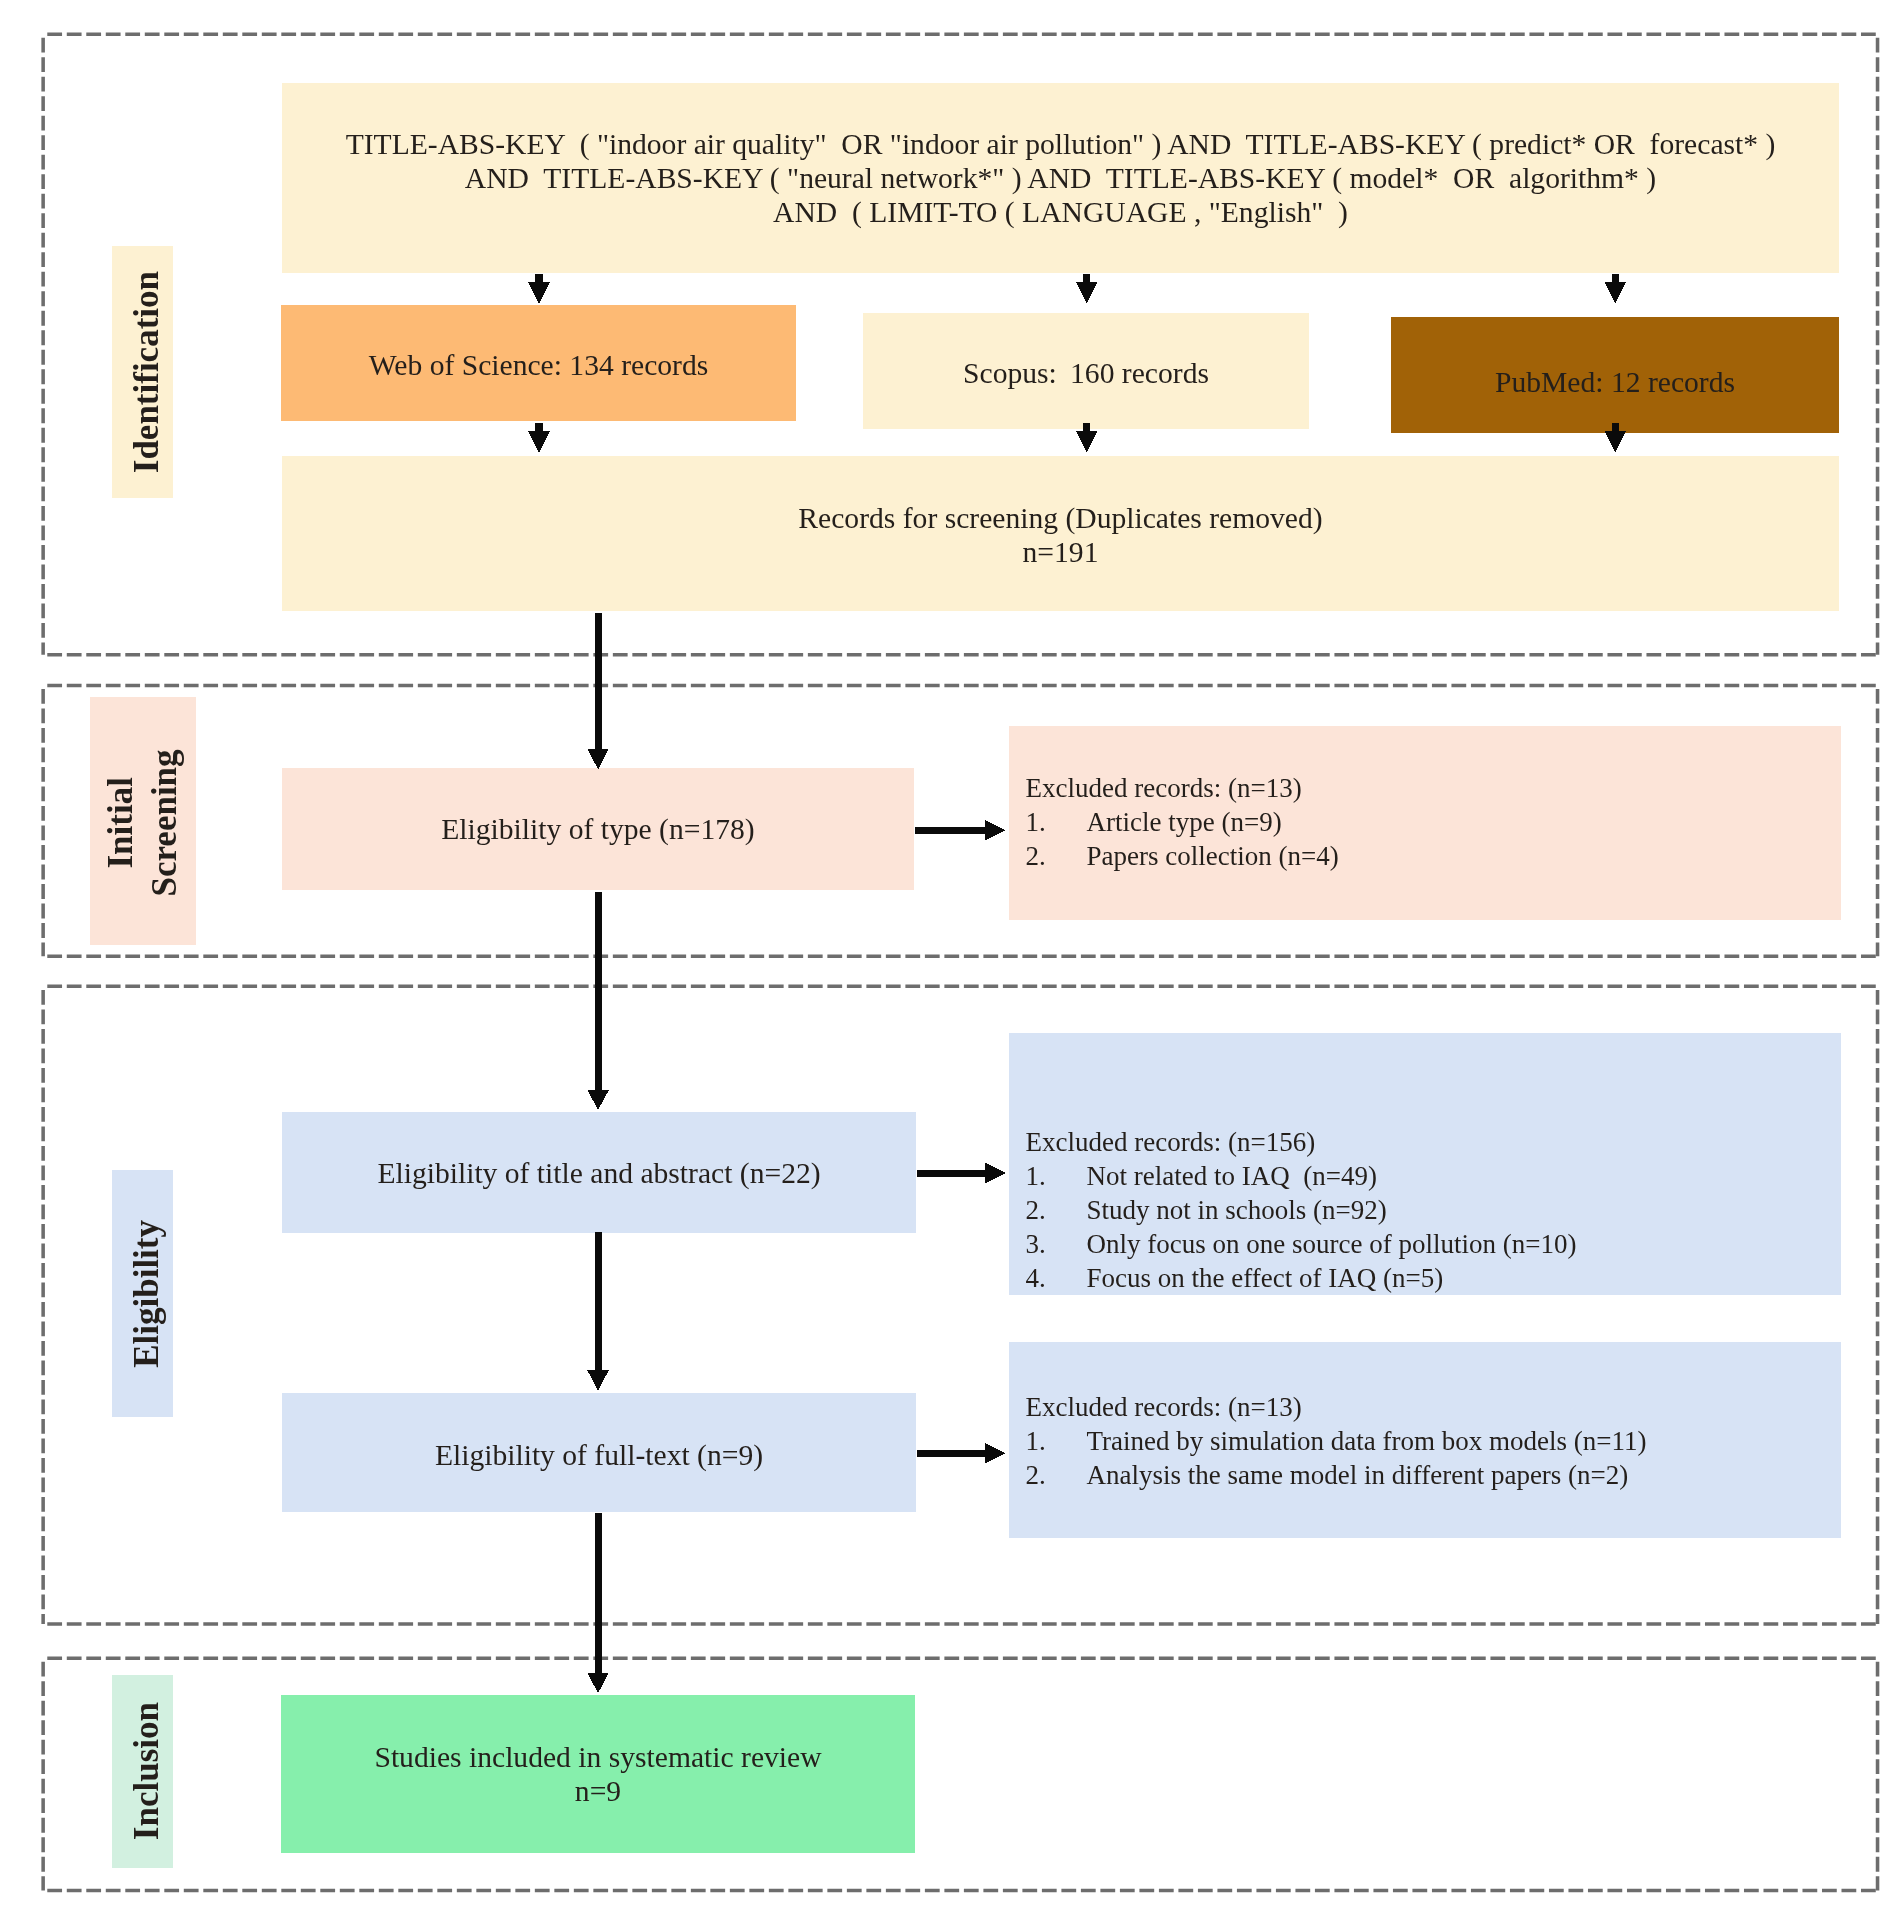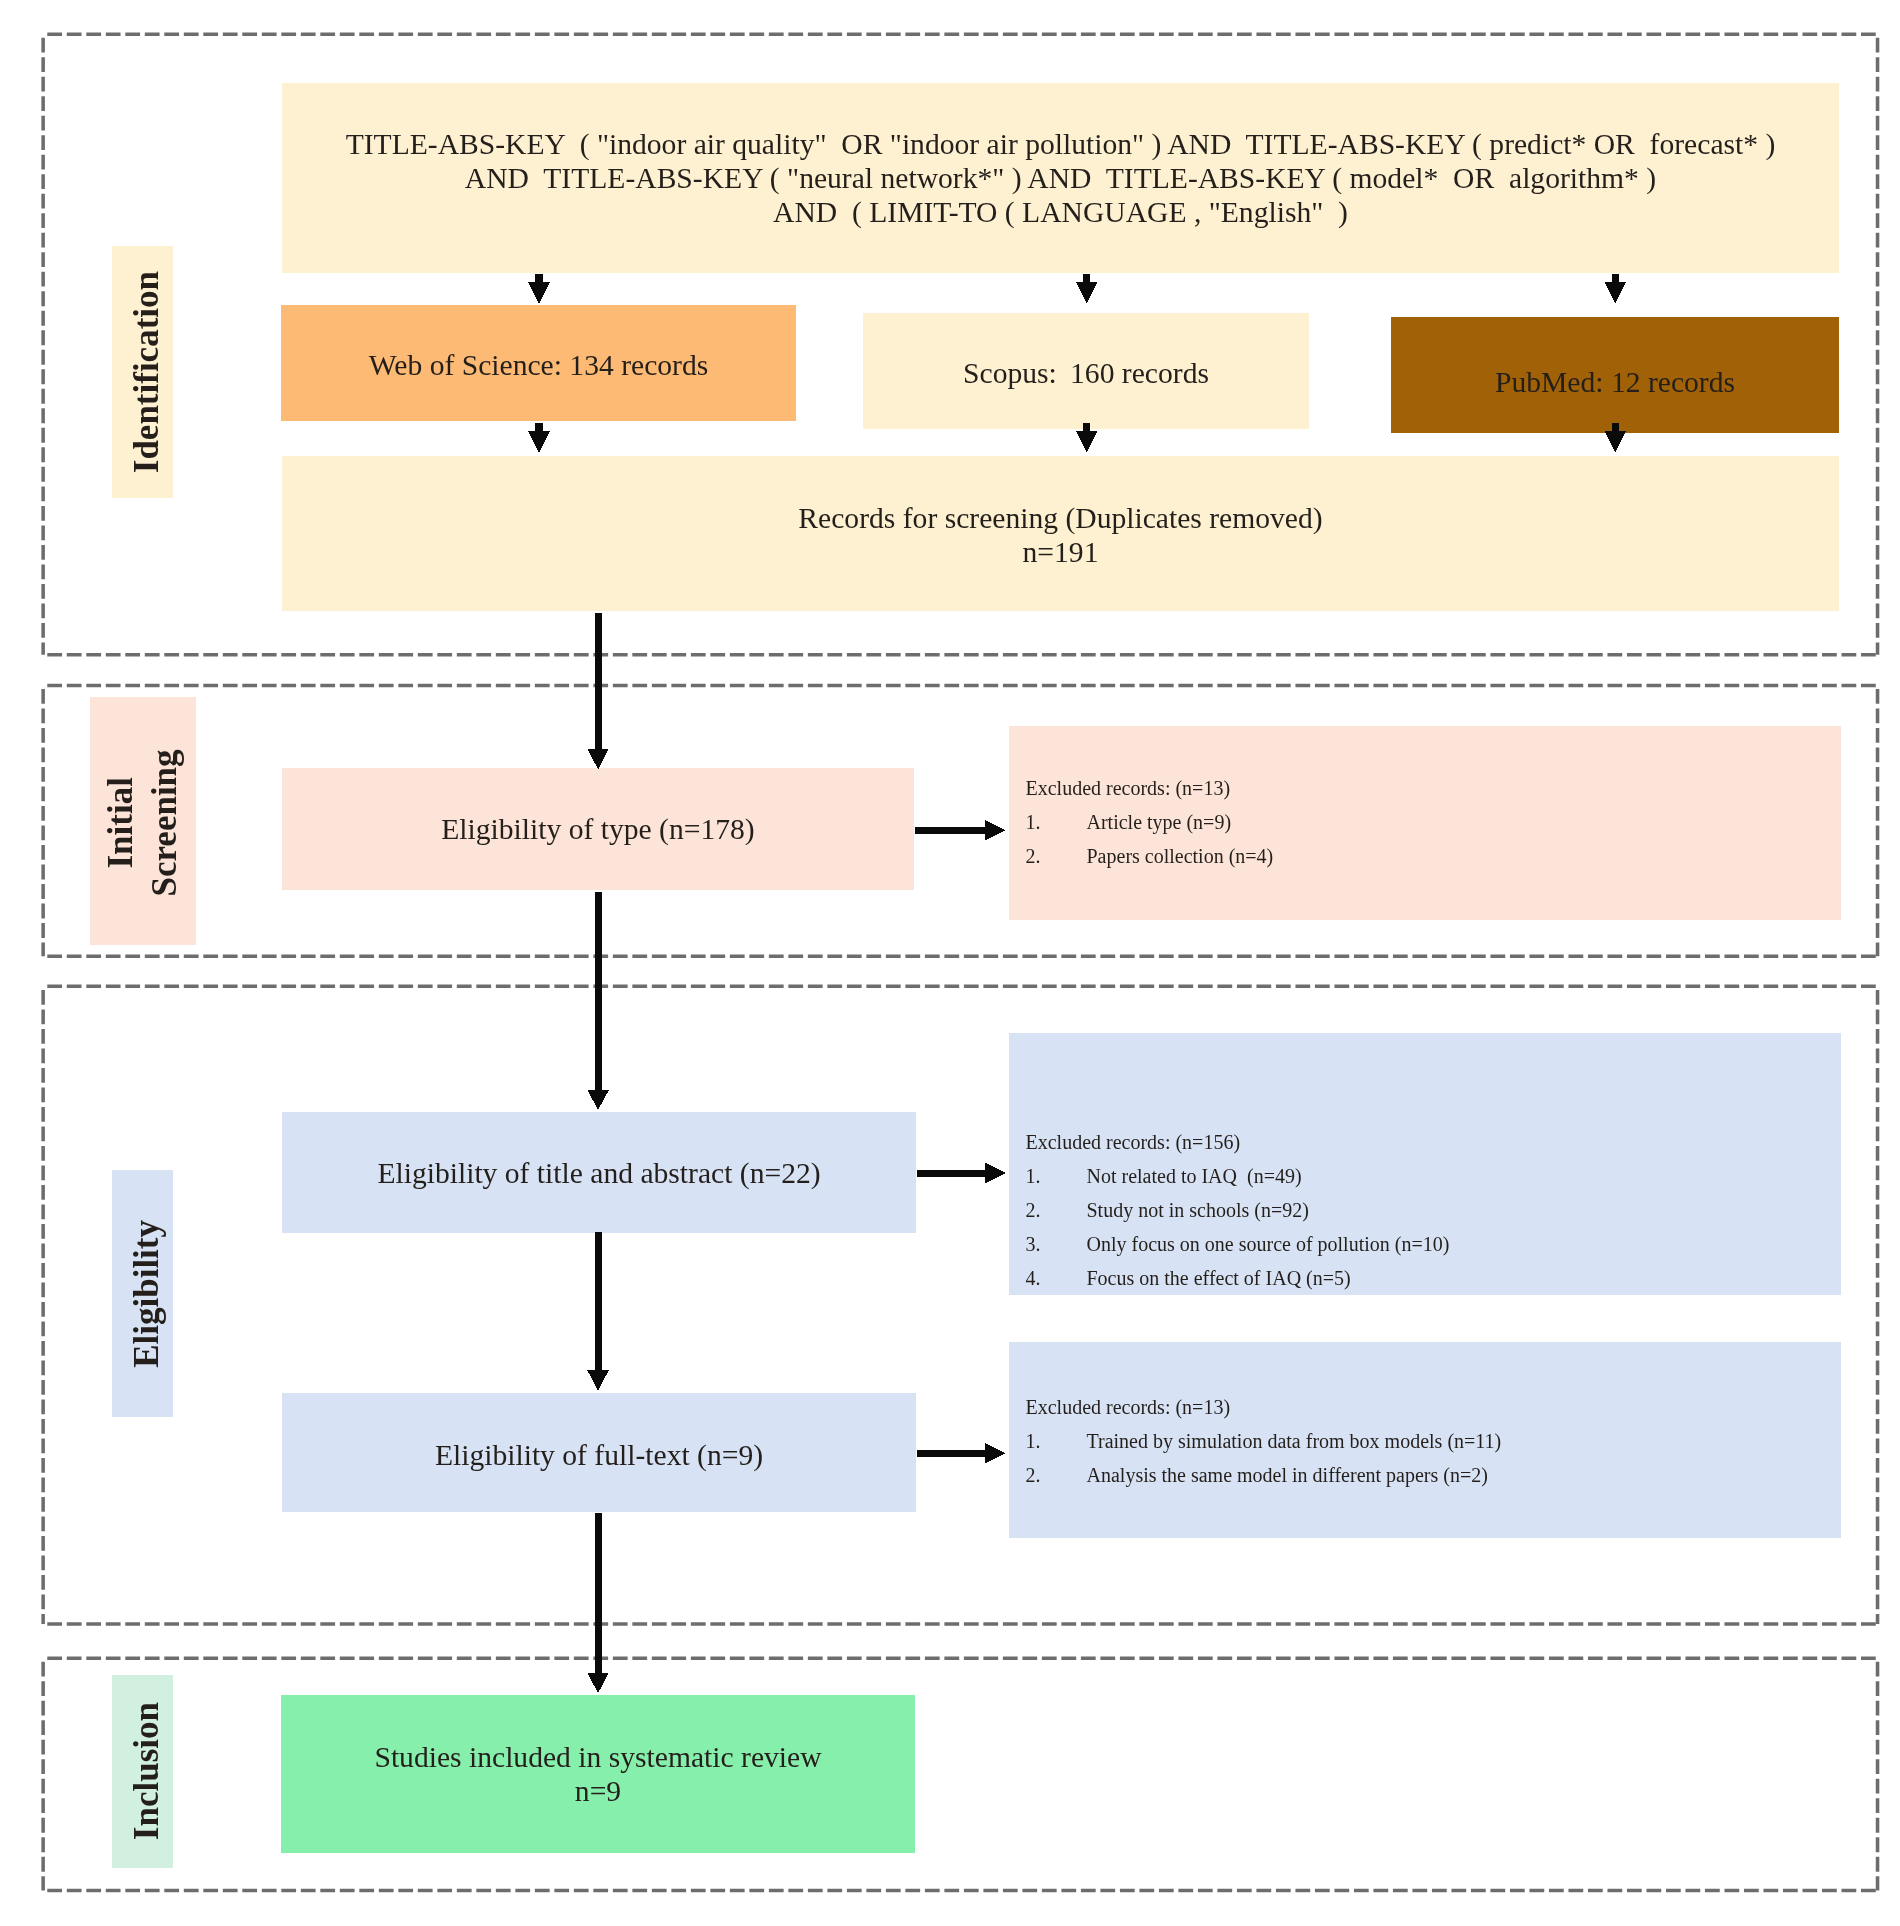--- a/index.html
+++ b/index.html
@@ -9,21 +9,21 @@
   #stage{position:relative;width:1900px;height:1926px;overflow:hidden;background:#fff;}
 
   .vlabel{position:absolute;box-sizing:border-box;display:flex;align-items:center;justify-content:center;}
   .vlabel > span{display:block;writing-mode:vertical-rl;transform:rotate(180deg) translateX(-3.5px);
       font-weight:bold;font-size:35px;line-height:1.02;text-align:center;letter-spacing:0px;}
 
   .box{position:absolute;box-sizing:border-box;display:flex;align-items:center;justify-content:center;}
   .ctr{width:100%;text-align:center;font-size:29.6px;line-height:34px;}
   .ctr>div{white-space:pre;}
   .lrow>span{white-space:pre;}
-  .lft{width:100%;text-align:left;font-size:20px;line-height:34px;}
+  .lft{width:100%;text-align:left;font-size:27px;line-height:34px;}
   .pre{white-space:pre;}
 
   .lst{display:block;margin:0;padding:0;}
   .lrow{display:flex;align-items:baseline;}
   .lnum{flex:0 0 auto;width:61px;}
   .ltxt{flex:1 1 auto;}
 
   svg.ink{position:absolute;left:0;top:0;width:1900px;height:1926px;overflow:visible;pointer-events:none;}
 </style>
 </head>

